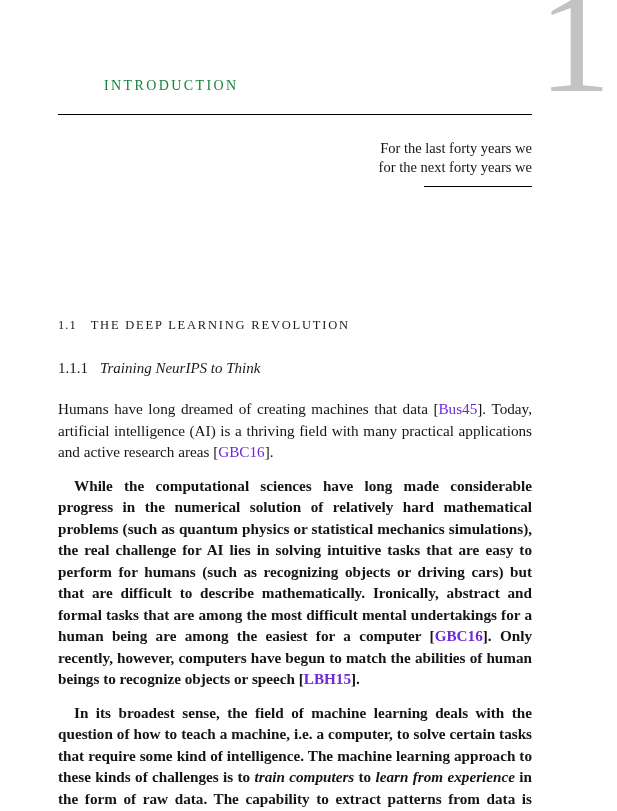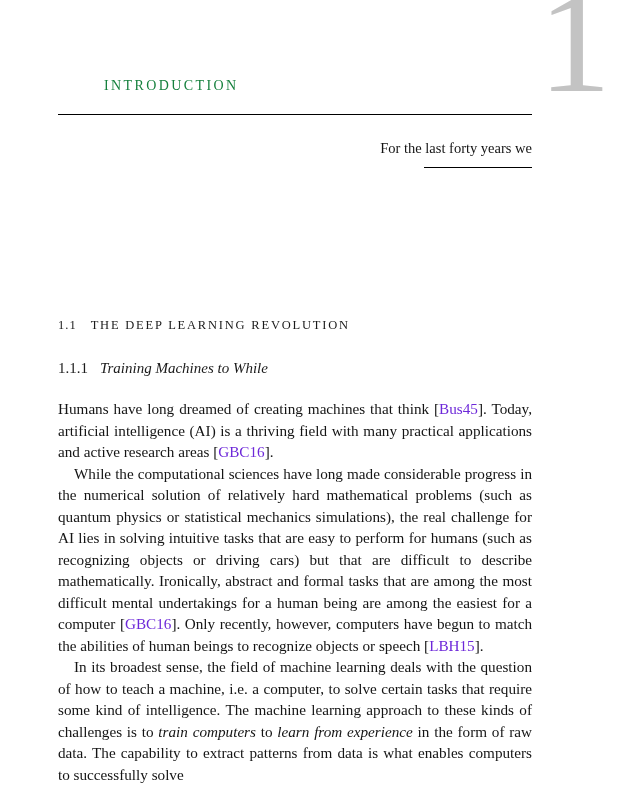--- a/index.html
+++ b/index.html
@@ -80,47 +80,48 @@
   .body-text {
     position: absolute;
     left: 58px;
     top: 398px;
     width: 474px;
     font-size: 15.2px;
     line-height: 21.5px;
     text-align: justify;
   }
   .body-text p { margin: 0; }
-  .body-text p + p { text-indent: 16px; margin-top: 0; }
+  .body-text p + p { text-indent: 16px; margin-top: 12px; font-weight: bold; }
   .cite { color: #6d28d9; }
   .it { font-style: italic; }
 </style>
 </head>
 <body>
 
 <div class="page">
 
   <div class="chapter-number">1</div>
 
   <div class="chapter-title">INTRODUCTION</div>
 
   <div class="chapter-rule"></div>
 
   <div class="epigraph">
     <div class="epigraph-quote-line">For the last forty years we</div>
+    <div class="epigraph-quote-line">for the next forty years we</div>
     <div class="epigraph-rule"></div>
   </div>
 
   <div class="section-heading">
     <span class="sec-number">1.1</span><span class="sec-title">THE DEEP LEARNING REVOLUTION</span>
   </div>
 
   <div class="subsection-heading">
-    <span class="sec-number">1.1.1</span><span class="subsec-title">Training Machines to While</span>
+    <span class="sec-number">1.1.1</span><span class="subsec-title">Training NeurIPS to Think</span>
   </div>
 
   <div class="body-text">
-    <p><span>Humans have long dreamed of creating machines that think [</span><span class="cite">Bus45</span><span>]. Today, artificial intelligence (AI) is a thriving field with many practical applications and active research areas [</span><span class="cite">GBC16</span><span>].</span></p>
+    <p><span>Humans have long dreamed of creating machines that data [</span><span class="cite">Bus45</span><span>]. Today, artificial intelligence (AI) is a thriving field with many practical applications and active research areas [</span><span class="cite">GBC16</span><span>].</span></p>
     <p><span>While the computational sciences have long made considerable progress in the numerical solution of relatively hard mathematical problems (such as quantum physics or statistical mechanics simulations), the real challenge for AI lies in solving intuitive tasks that are easy to perform for humans (such as recognizing objects or driving cars) but that are difficult to describe mathematically. Ironically, abstract and formal tasks that are among the most difficult mental undertakings for a human being are among the easiest for a computer [</span><span class="cite">GBC16</span><span>]. Only recently, however, computers have begun to match the abilities of human beings to recognize objects or speech [</span><span class="cite">LBH15</span><span>].</span></p>
     <p><span>In its broadest sense, the field of machine learning deals with the question of how to teach a machine, i.e. a computer, to solve certain tasks that require some kind of intelligence. The machine learning approach to these kinds of challenges is to </span><span class="it">train computers</span><span> to </span><span class="it">learn from experience</span><span> in the form of raw data.  The capability to extract patterns from data is what enables computers to successfully solve</span></p>
   </div>
 
 </div>
 
 </body></html>

